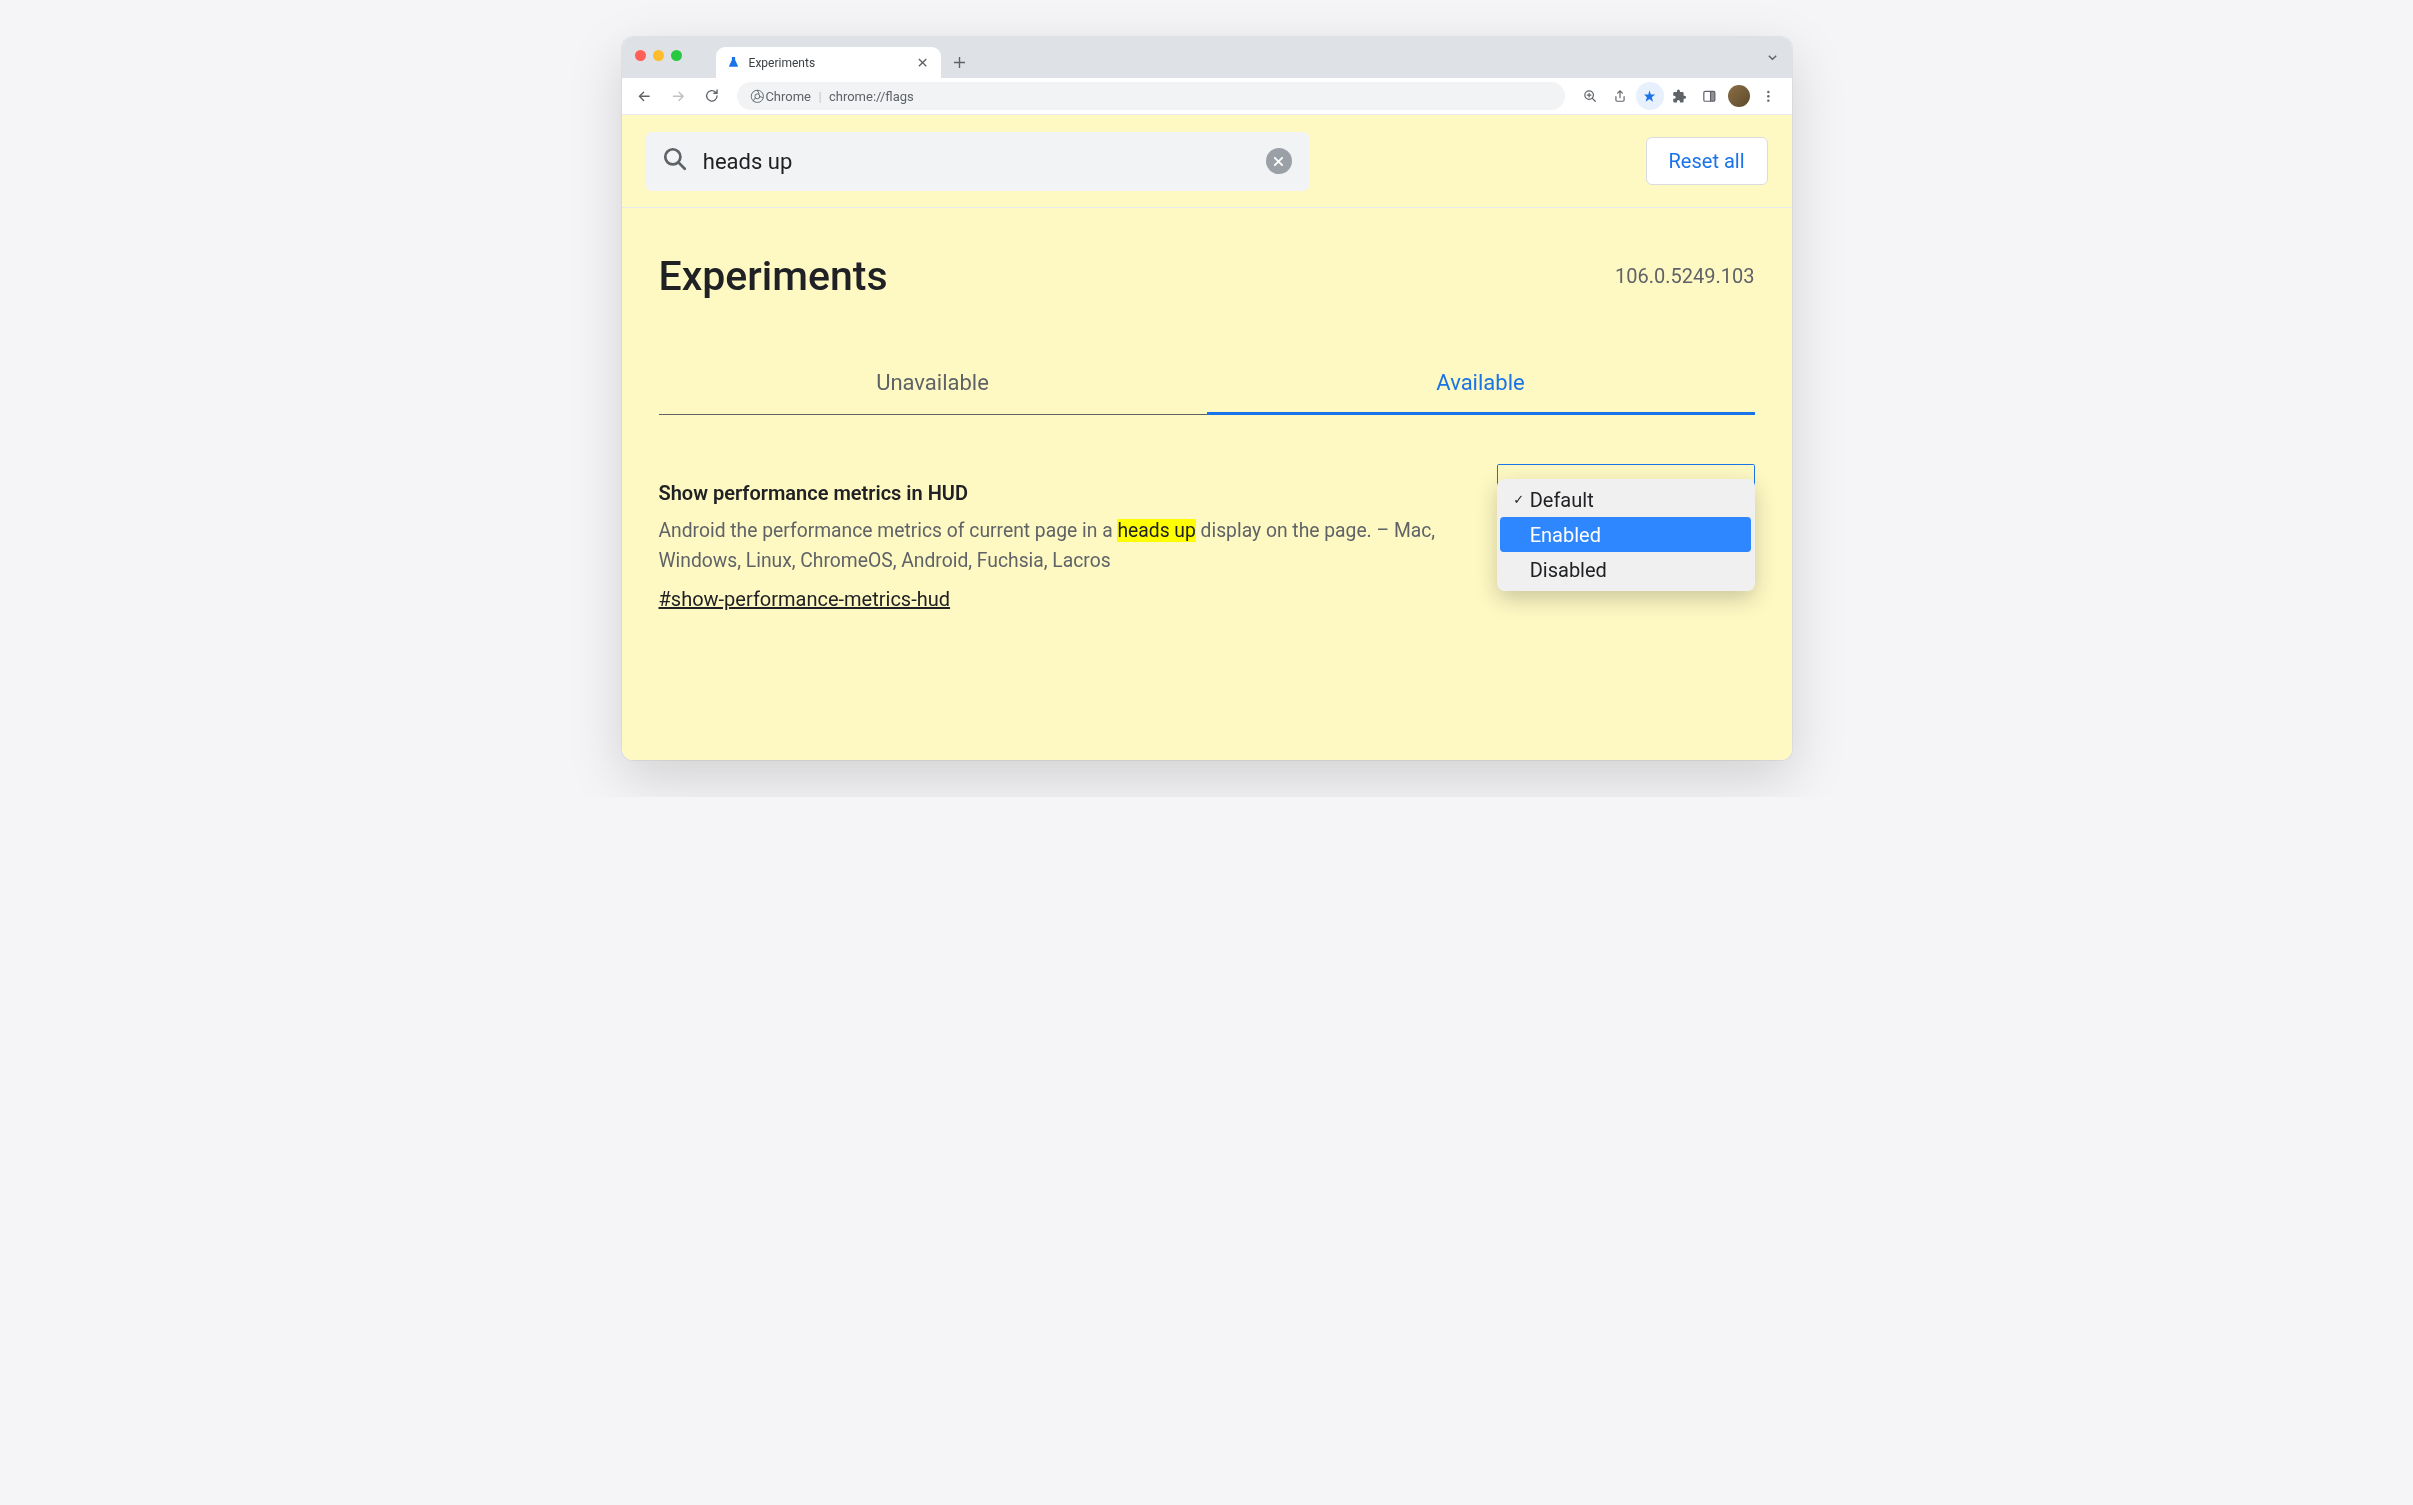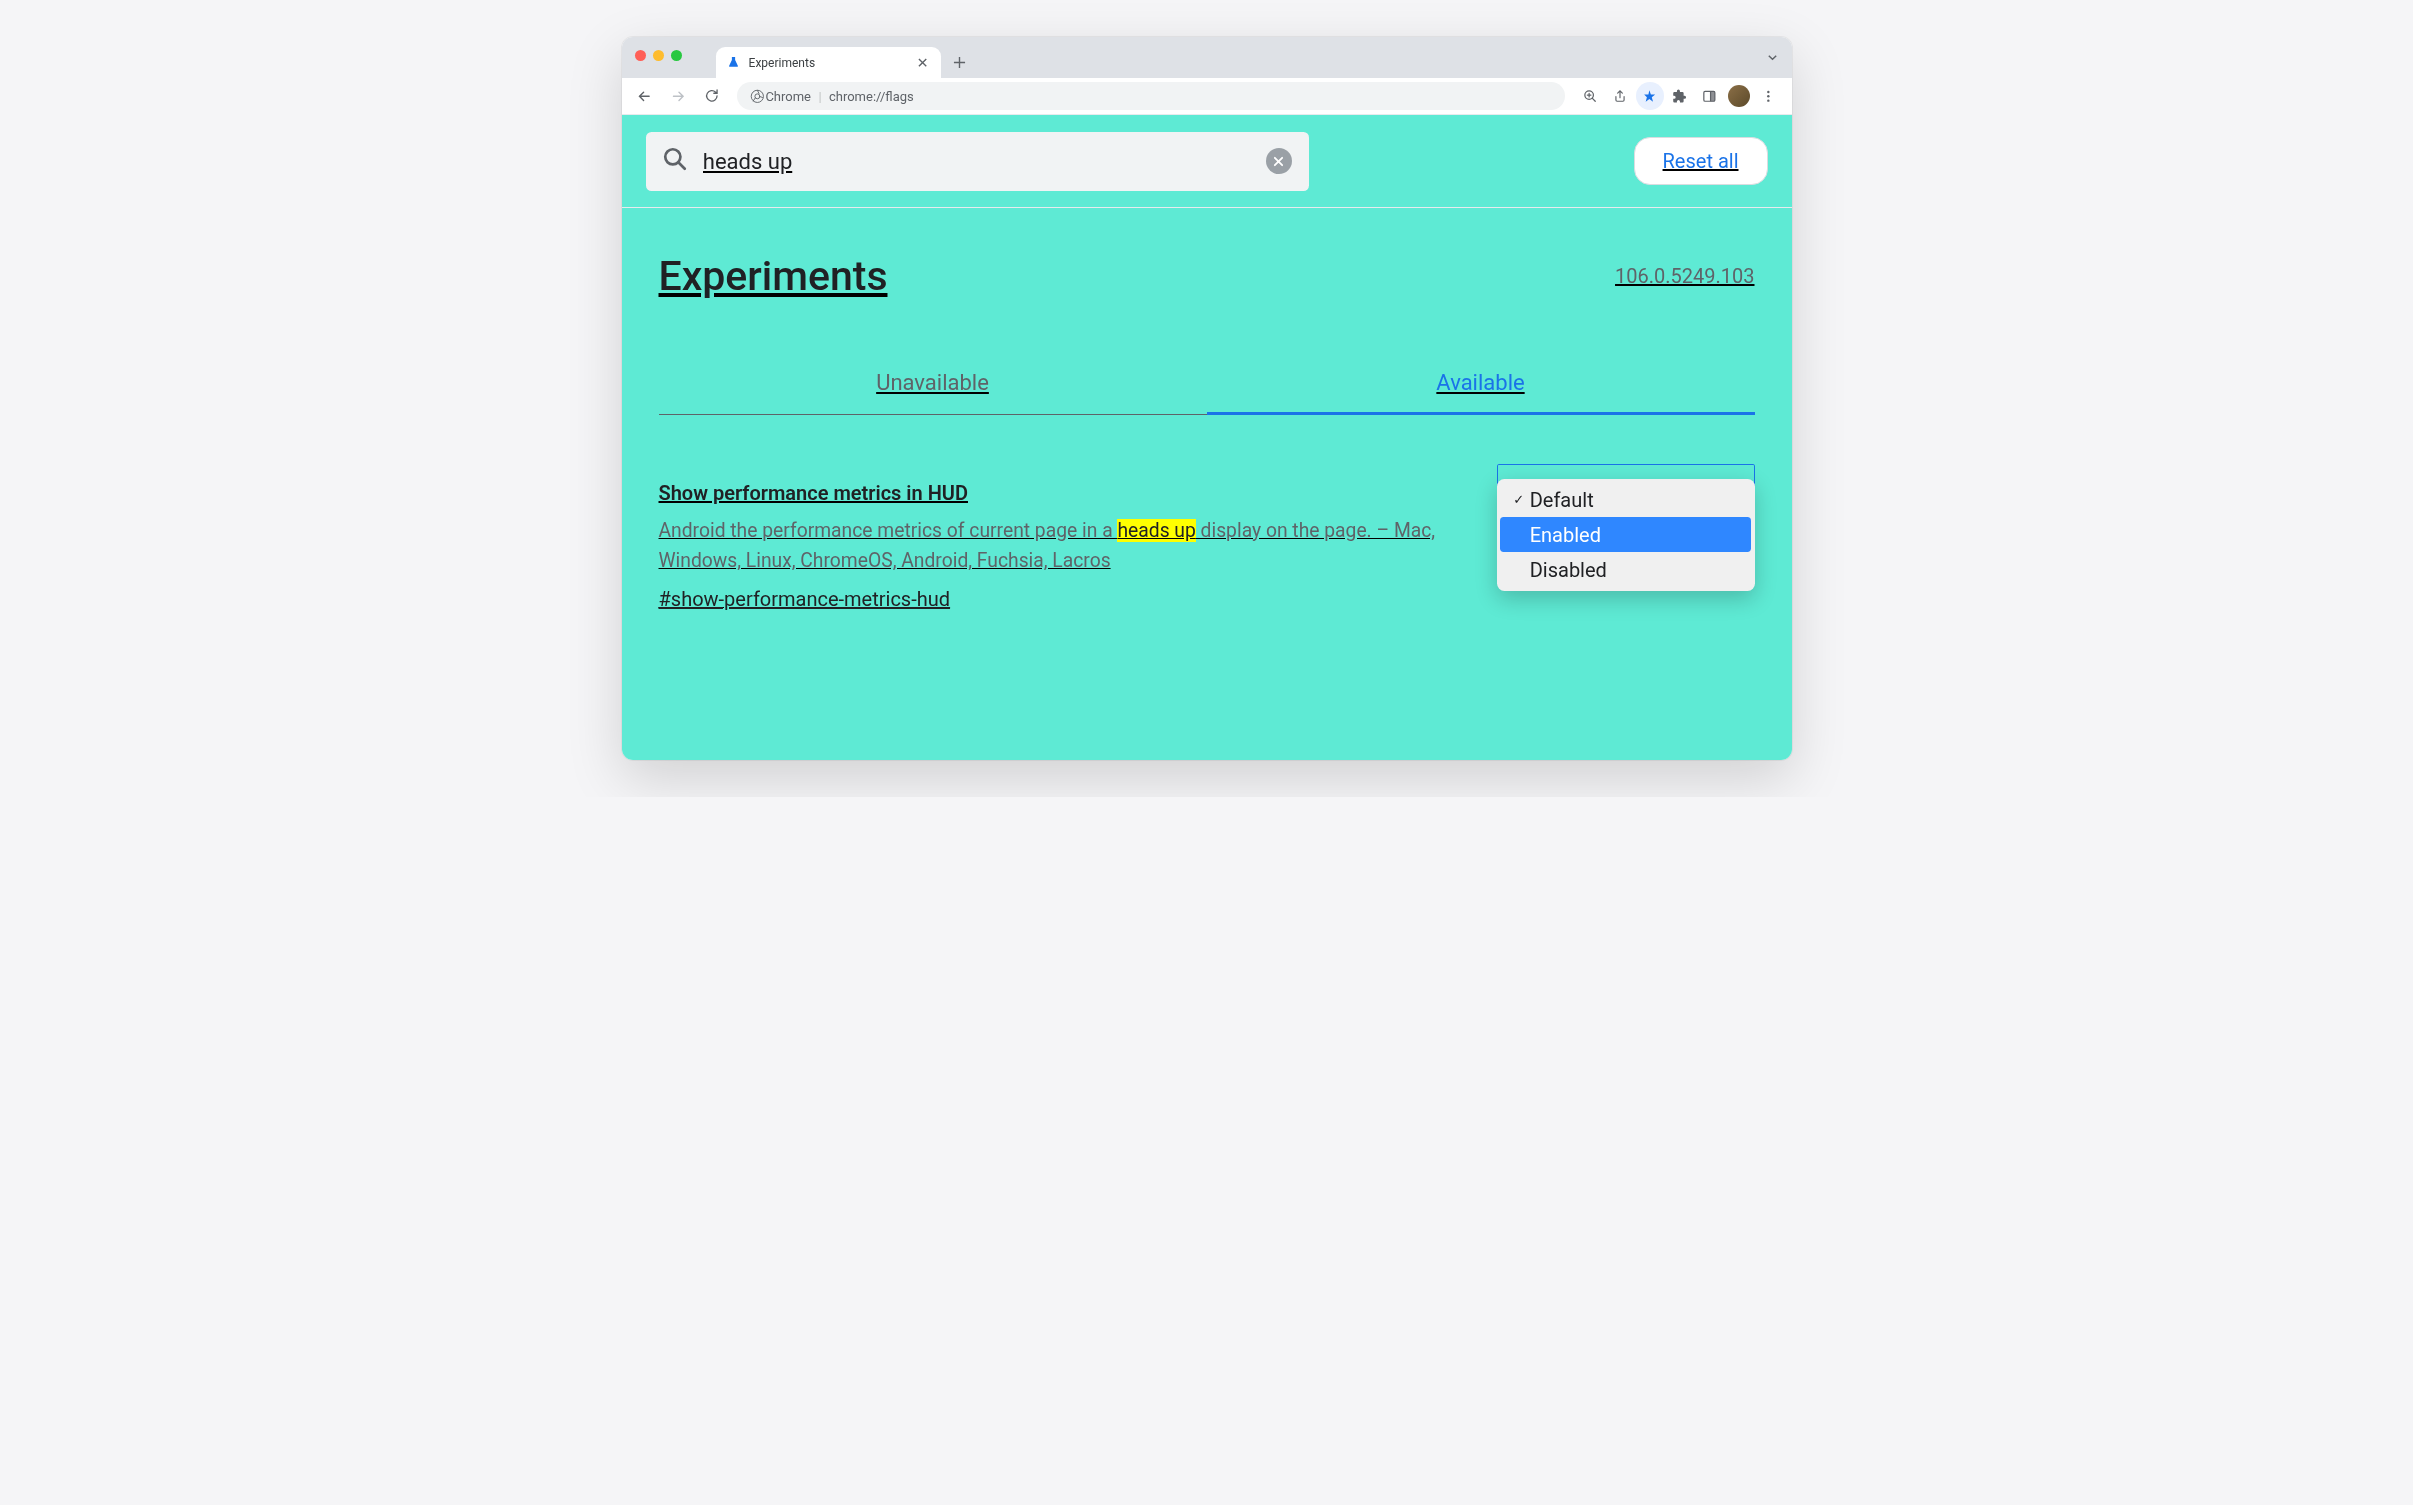--- a/index.html
+++ b/index.html
@@ -175,24 +175,23 @@
       background: #e8f0fe;
     }
     .avatar {
       width: 22px;
       height: 22px;
       border-radius: 50%;
       background: linear-gradient(135deg, #8b6f47, #5c4a2a);
       margin: 0 2.8px;
     }
     .content {
-      background: #5eead4;
+      background: #fef9c3;
       min-height: 645px;
       padding-bottom: 37px;
-      text-decoration: underline;
     }
     .search-bar-row {
       display: flex;
       align-items: center;
       padding: 16.6px 24px 16.6px 24px;
       gap: 18.4px;
       border-bottom: 0.9px solid #e8eaed;
     }
     .search-box {
       background: #f1f3f4;
@@ -223,23 +222,23 @@
       background: #9aa0a6;
       color: #fff;
       display: flex;
       align-items: center;
       justify-content: center;
       cursor: pointer;
       font-size: 14.7px;
     }
     .reset-btn {
       margin-left: auto;
-      padding: 11px 28px;
+      padding: 11px 22px;
       border: 0.9px solid #dadce0;
-      border-radius: 16px;
+      border-radius: 6px;
       background: #fff;
       color: #1a73e8;
       font-size: 20px;
       cursor: pointer;
       font-family: inherit;
     }
     .experiments-header {
       display: flex;
       align-items: center;
       justify-content: space-between;

